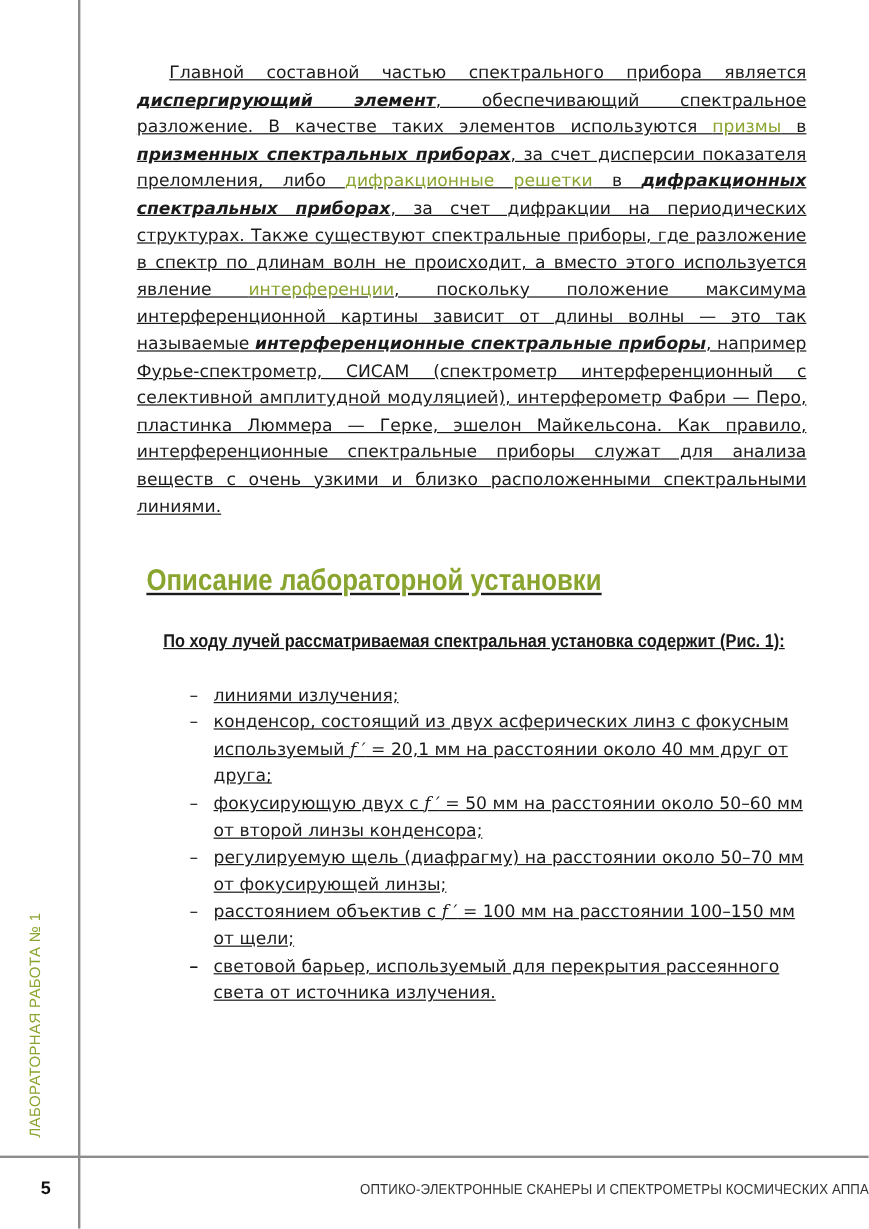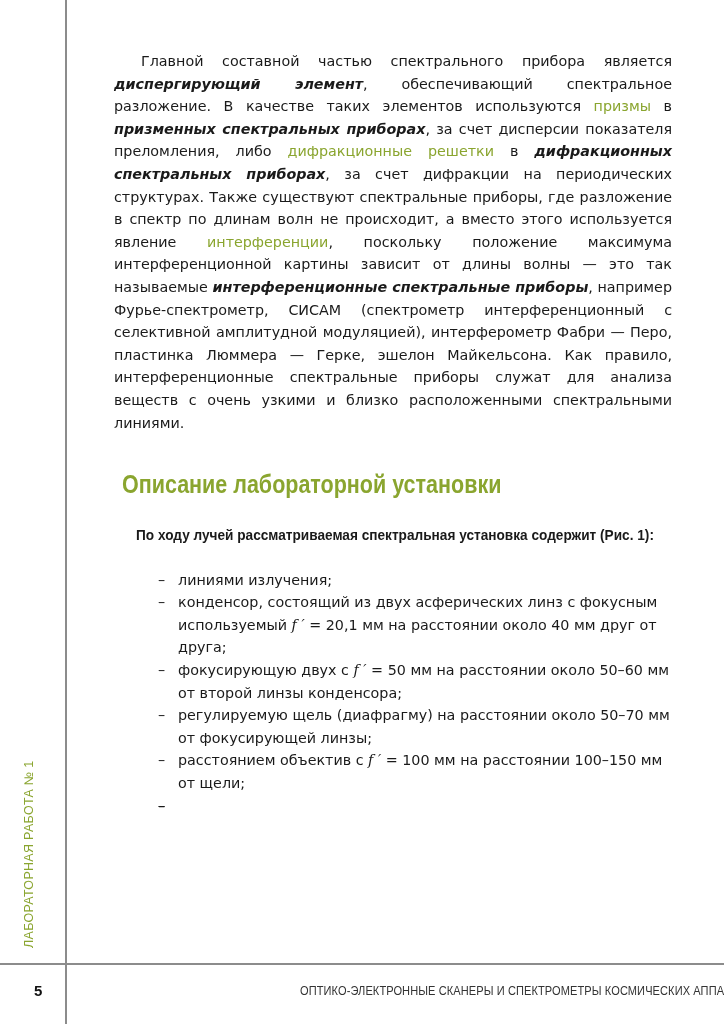--- a/index.html
+++ b/index.html
@@ -4,21 +4,21 @@
 <style>
   html, body { margin:0; padding:0; background:#fff; }
   body { width:724px; height:1024px; position:relative; overflow:hidden;
          font-family:"DejaVu Sans", sans-serif; color:#1a1a1a; }
   .vline { position:absolute; left:65px; top:0; width:2px; height:1024px; background:#8c8c8c; }
   .hline { position:absolute; left:0; top:963px; width:724px; height:2px; background:#8c8c8c; }
   .side-label { position:absolute; left:22px; top:948px; transform:rotate(-90deg); transform-origin:left top;
                 font-family:"Liberation Sans", sans-serif; font-size:12.5px; color:#8aa52f; letter-spacing:0.3px; white-space:nowrap; }
   .page-num { position:absolute; left:34px; top:982px; font-family:"Liberation Sans", sans-serif; font-weight:bold; font-size:15px; color:#111; }
   .footer-title { position:absolute; left:300px; top:984px; font-family:"Liberation Sans", sans-serif; font-size:12px; color:#333; letter-spacing:0.1px; white-space:nowrap; transform:scaleX(0.92); transform-origin:left top; }
-  .content { position:absolute; left:114px; top:50px; width:558px; font-size:14.3px; line-height:22.6px; }
+  .content { position:absolute; left:114px; top:50px; width:558px; font-size:14.3px; line-height:22.6px;text-decoration:underline; }
   .p { margin:0; text-align:justify; }
   .indent { text-indent:27px; }
   .green { color:#8aa52f; }
   .bi { font-weight:bold; font-style:italic; }
   h2 { margin:34px 0 0 8px; font-family:"Liberation Sans", sans-serif; font-weight:bold; color:#8aa52f; font-size:25px; line-height:32px; transform:scaleX(0.86); transform-origin:left; white-space:nowrap; }
   .after-h2 { margin-top:24px; }
   .subhead { margin:24px 0 0 22px; font-family:"Liberation Sans", sans-serif; font-weight:bold; font-size:15.5px; white-space:nowrap; transform:scaleX(0.88); transform-origin:left; }
   ul { list-style:none; padding:0; margin:22px 0 0 0; }
   li { position:relative; padding-left:64px; font-size:14.3px; line-height:22.6px; }
   li .dash { position:absolute; left:44px; top:0; }
@@ -42,15 +42,15 @@
   <div class="subhead">По ходу лучей рассматриваемая спектральная установка содержит (Рис. 1):</div>
 
   <ul>
     <li><span class="dash">–</span><span>линиями излучения;</span></li>
     <li><span class="dash">–</span><span>конденсор, состоящий из двух асферических линз с фокусным используемый </span><span class="f">f ′</span><span> = 20,1 мм на расстоянии около 40 мм друг от друга;</span></li>
     <li><span class="dash">–</span><span>фокусирующую двух с </span><span class="f">f ′</span><span> = 50 мм на расстоянии около 50–60 мм от второй линзы конденсора;</span></li>
     <li><span class="dash">–</span><span>регулируемую щель (диафрагму) на расстоянии около 50–70 мм от фокусирующей линзы;</span></li>
     <li><span class="dash">–</span><span>расстоянием объектив с </span><span class="f">f ′</span><span> = 100 мм на расстоянии 100–150 мм от щели;</span></li>
     <li><span class="dash">–</span></li>
     <li><span class="dash">–</span></li>
-    <li><span class="dash">–</span></li>
+    <li><span class="dash">–</span><span>световой барьер, используемый для перекрытия рассеянного света от источника излучения.</span></li>
   </ul>
 </div>
 
 </body></html>

